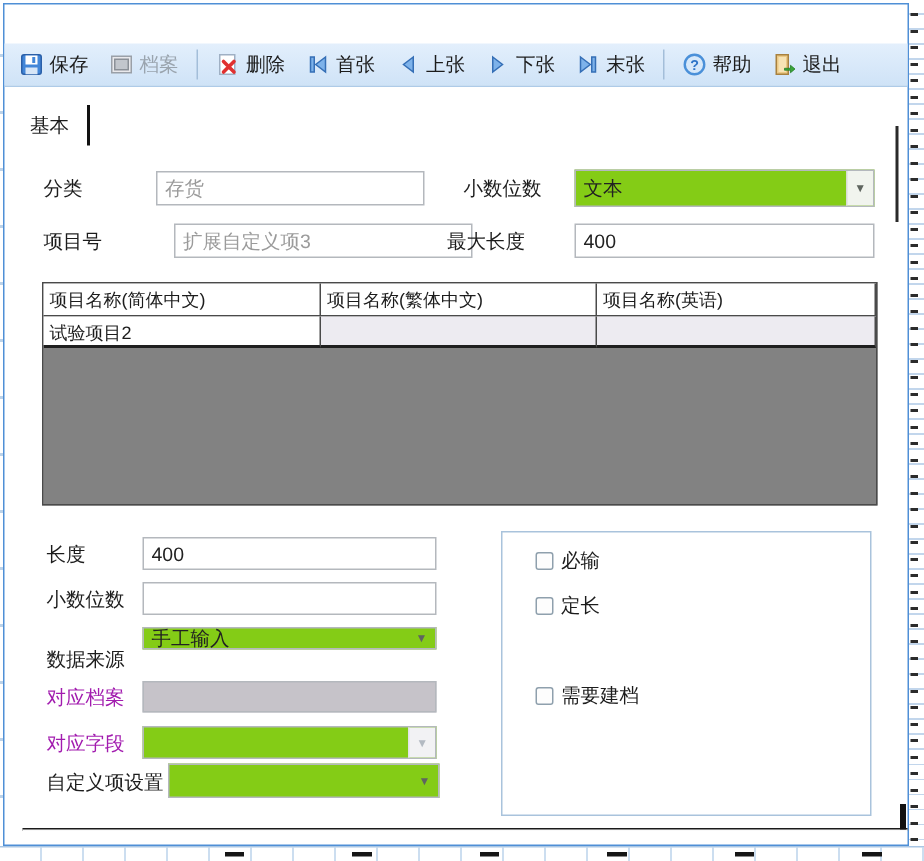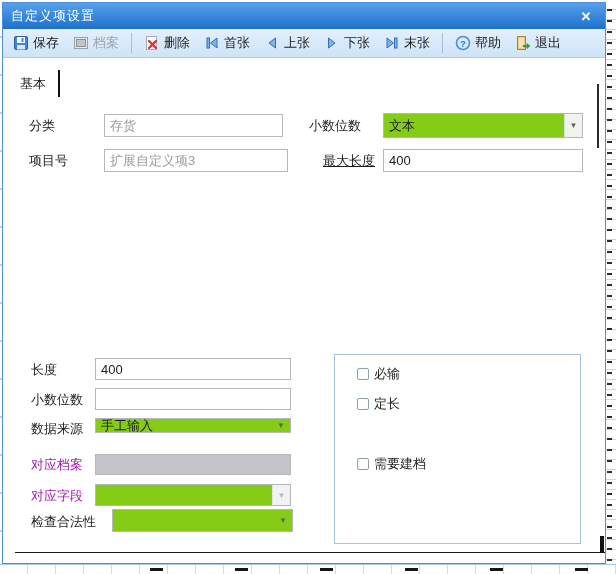--- a/index.html
+++ b/index.html
@@ -113,23 +113,20 @@
 </style>
 </head>
 <body>
 
 <div class="bg-strip-left"></div>
 <div class="bg-strip-right"></div>
 <div class="bg-strip-bottom"></div>
 
 <div class="dialog">
 
-  <div class="titlebar">
-    <span class="titlebar-text">自定义项设置</span>
-  </div>
   <div class="close-btn">
     <span>✕</span>
   </div>
 
   <div class="toolbar">
     <div class="tbtn">
       <span class="ticon">
         <svg viewBox="0 0 16 16">
             <rect x="1.5" y="1.5" width="13" height="13" rx="1.5" fill="#4286d8" stroke="#2a5fa8"></rect>
             <rect x="4" y="2" width="8" height="6" fill="#ffffff"></rect>
@@ -219,47 +216,60 @@
 
   <div class="fld-label" style="left:26px; top:115px;">分类</div>
   <input class="tinput grayval" style="left: 88px; top: 111px; width: 179px; height: 23px;" value="存货">
   <div class="fld-label" style="left:306px; top:115px;">小数位数</div>
   <div class="combo" style="left:380px; top:110px; width:200px; height:25px;">
     <span class="combo-value">文本</span>
     <span class="combo-arrow">▼</span>
   </div>
 
   <div class="fld-label" style="left:26px; top:150px;">项目号</div>
-  <input class="tinput grayval" style="left: 88px; top: 146px; width: 184px; height: 23px;" value="扩展自定义项3">
-  <div class="fld-label" style="left:320px; top:150px;text-decoration:underline;">最大长度</div>
+  <input class="tinput grayval" style="left: 100px; top: 146px; width: 199px; height: 23px;" value="扩展自定义项3">
+  <div class="fld-label" style="left:295px; top:150px;">最大长度</div>
   <input class="tinput" style="left: 380px; top: 146px; width: 200px; height: 23px;" value="400">
 
+  <div class="grid">
+    <div class="grid-row grid-head">
+      <div class="grid-cell">项目名称(简体中文)</div>
+      <div class="grid-cell">项目名称(繁体中文)</div>
+      <div class="grid-cell">项目名称(英语)</div>
+    </div>
+    <div class="grid-row grid-data">
+      <div class="grid-cell">试验项目2</div>
+      <div class="grid-cell alt"></div>
+      <div class="grid-cell alt"></div>
+    </div>
+    <div class="grid-fill"></div>
+  </div>
 
   <div class="fld-label" style="left:28px; top:359px;">长度</div>
   <input class="tinput" style="left: 92px; top: 355px; width: 196px; height: 22px;" value="400">
 
   <div class="fld-label" style="left:28px; top:389px;">小数位数</div>
   <input class="tinput" style="left: 92px; top: 385px; width: 196px; height: 22px;" value="">
 
-  <div class="fld-label" style="left:28px; top:419px;font-family:Liberation Mono, monospace;">数据来源</div>
+  <div class="fld-label" style="left:28px; top:429px;">数据来源</div>
   <div class="combo plain" style="left:92px; top:415px; width:196px; height:15px;justify-content:space-between;">
     <span class="combo-value">手工输入</span>
     <span class="combo-arrow">▼</span>
   </div>
 
   <div class="fld-label disabled" style="left:28px; top:454px;">对应档案</div>
   <input class="tinput grayfill" style="left: 92px; top: 451px; width: 196px; height: 21px;" value="">
 
   <div class="fld-label disabled" style="left:28px; top:485px;">对应字段</div>
   <div class="combo plain disabled" style="left:92px; top:481px; width:196px; height:22px;">
     <span class="combo-value"></span>
     <span class="combo-arrow">▼</span>
   </div>
 
-  <div class="fld-label" style="left:28px; top:511px;">检查合法性</div>
+  <div class="fld-label" style="left:28px; top:511px;">自定义项设置</div>
   <div class="combo plain" style="left:109px; top:506px; width:181px; height:23px;">
     <span class="combo-value"></span>
     <span class="combo-arrow">▼</span>
   </div>
 
   <div class="groupbox"></div>
   <div class="cb-row" style="left:354px; top:362px;">
     <span class="cb-box"></span>
     <span class="cb-label">必输</span>
   </div>

